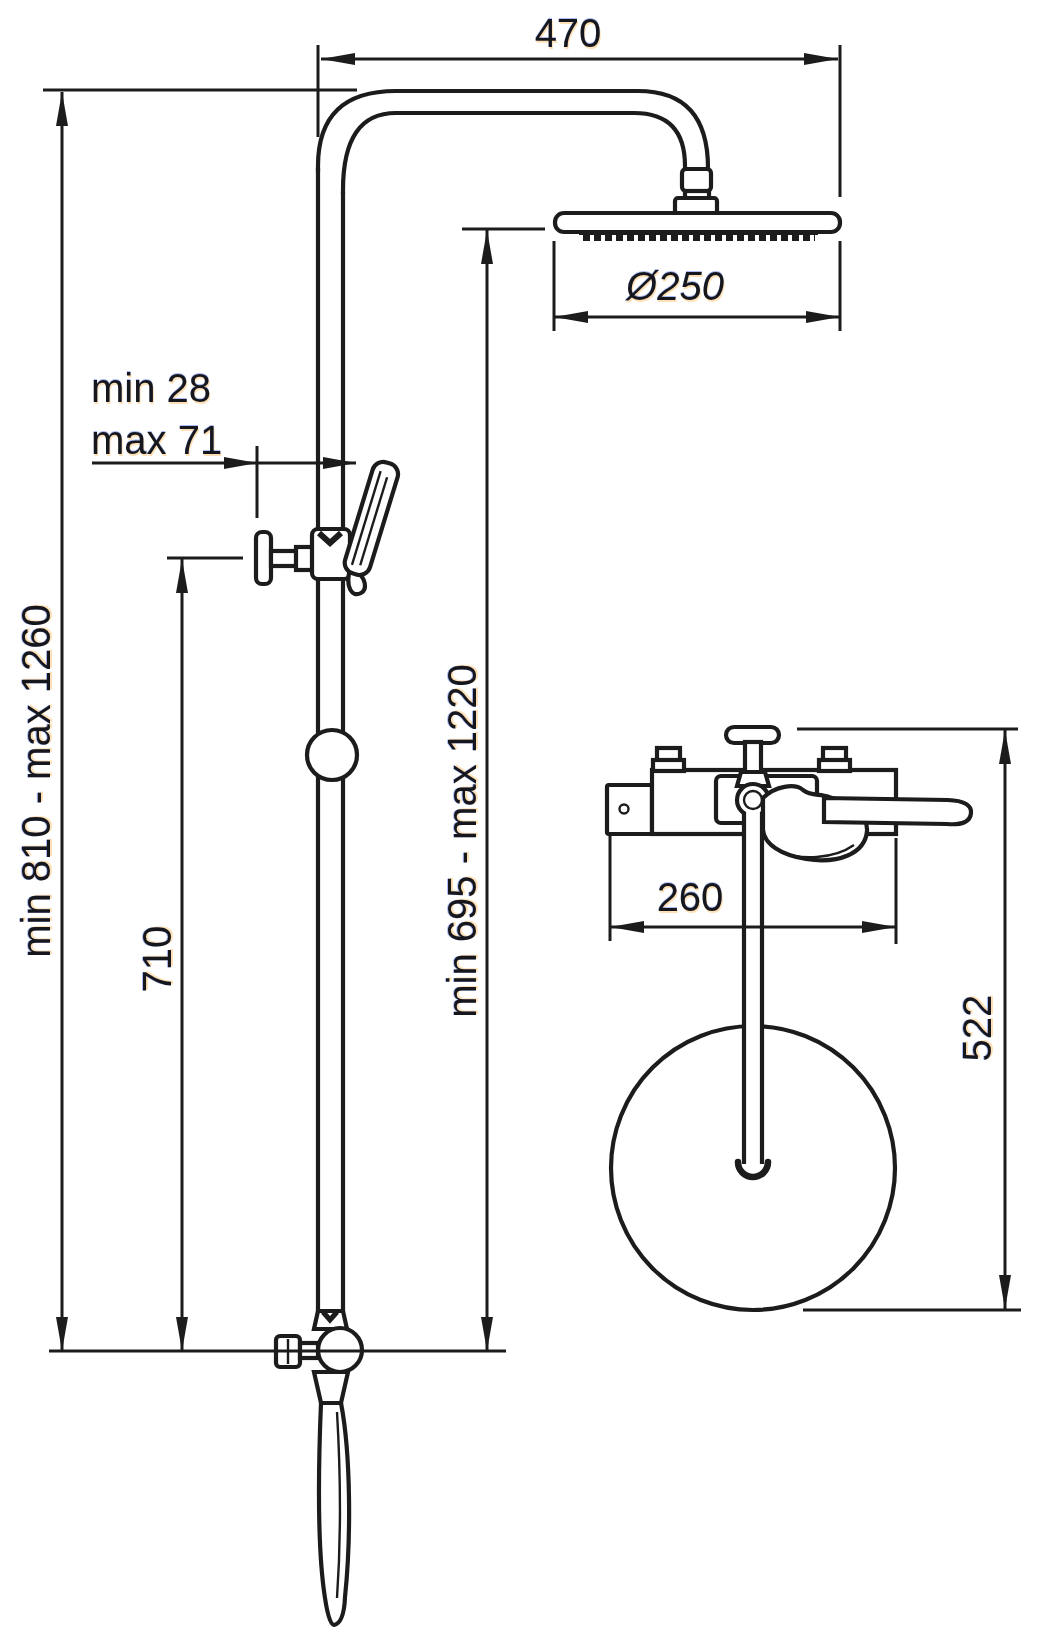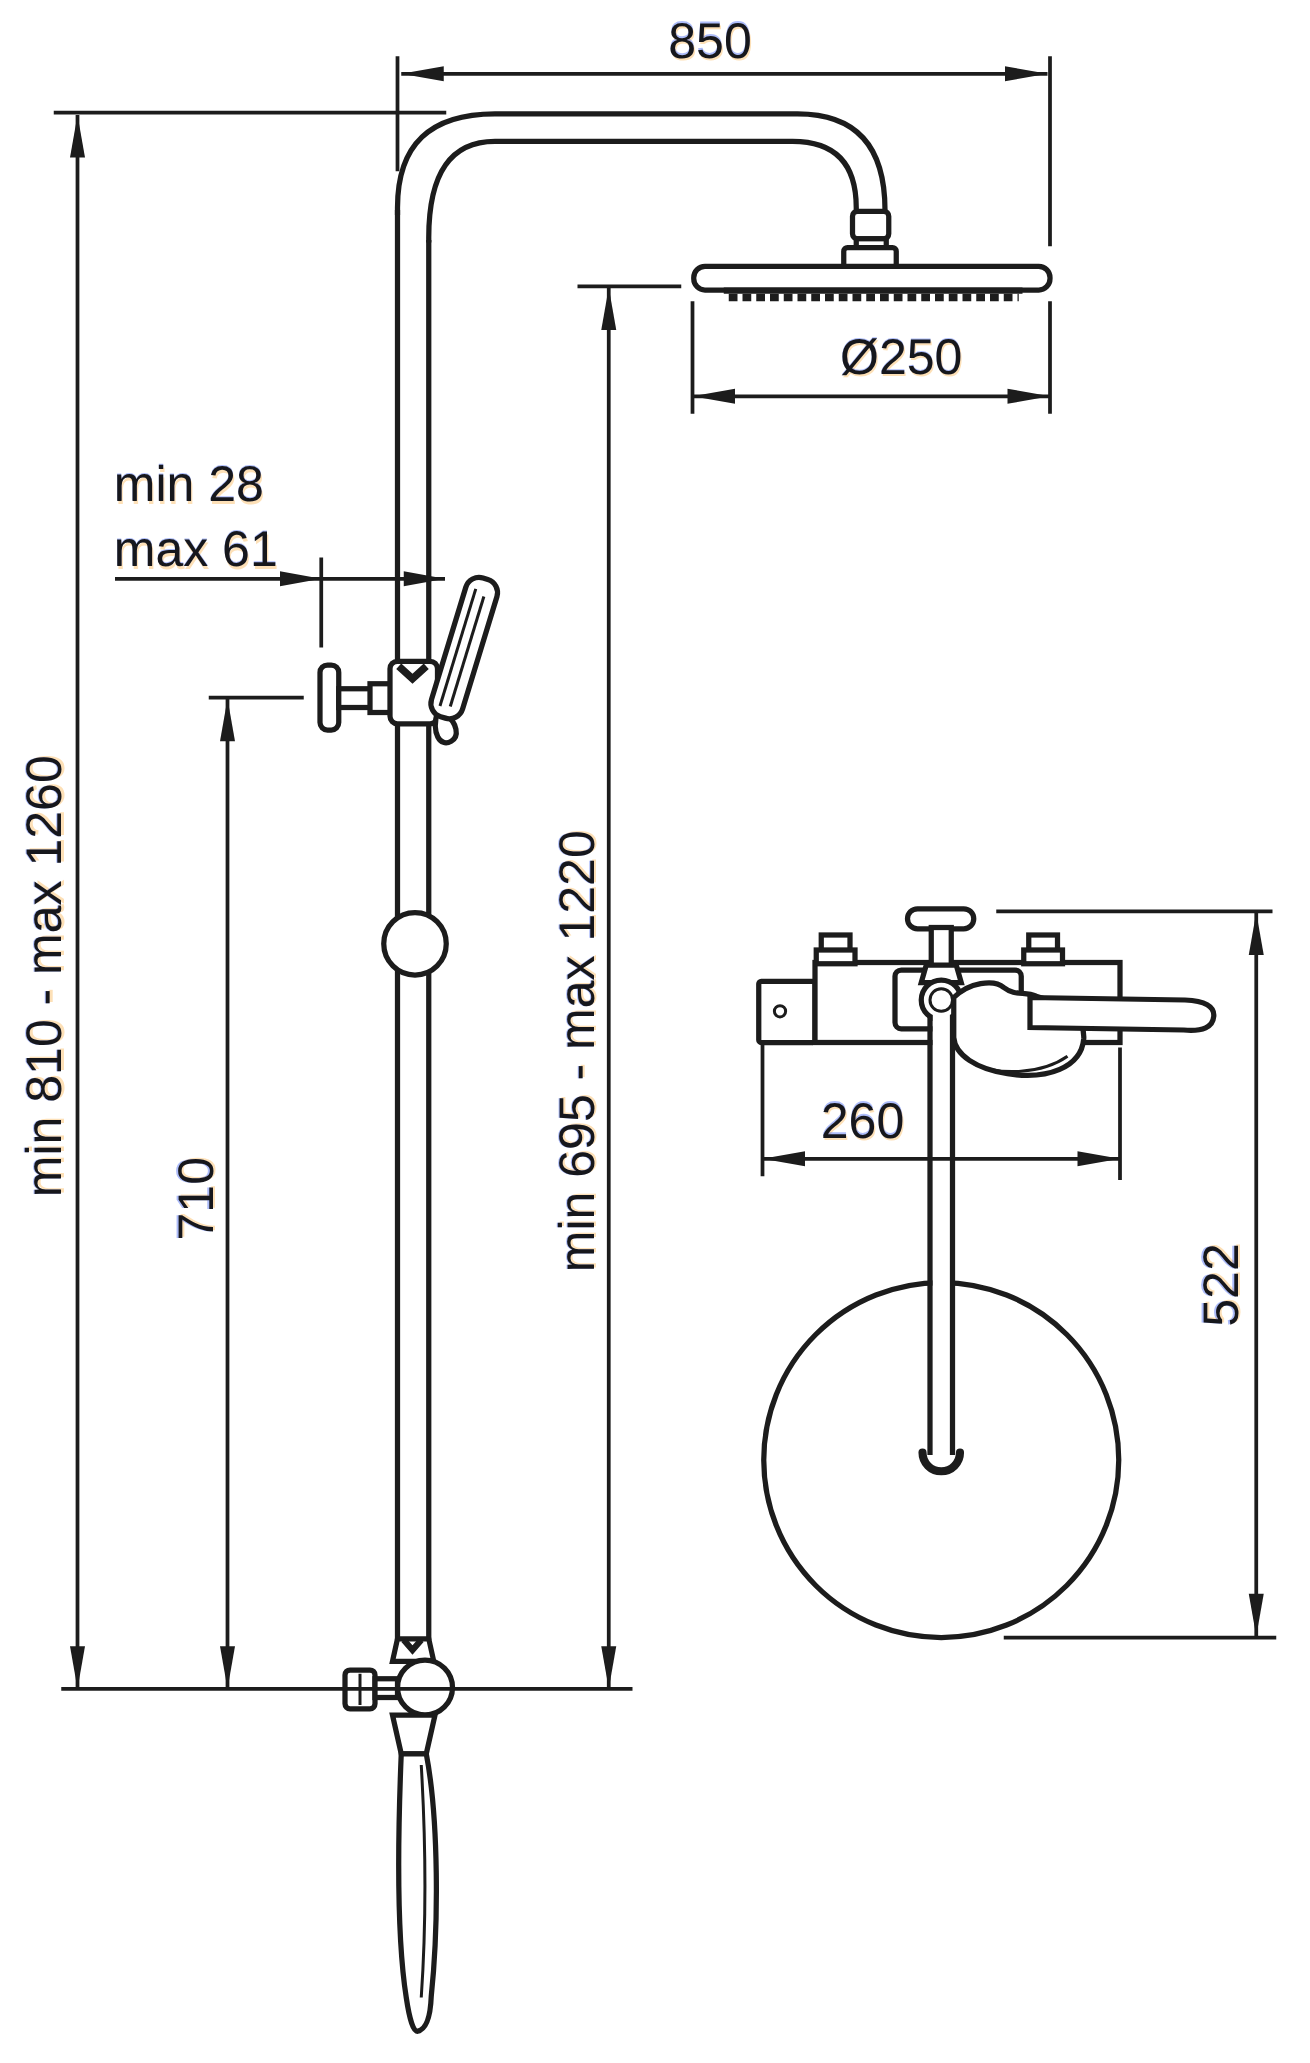--- a/index.html
+++ b/index.html
@@ -157,27 +157,27 @@
       <g>
         <line class="dim" x1="797" y1="729" x2="1018" y2="729"></line>
         <line class="dim" x1="803" y1="1310" x2="1021" y2="1310"></line>
         <line class="dim" x1="1005" y1="730" x2="1005" y2="1309"></line>
         <polygon class="arr" points="1005,730 999,764 1011,764"></polygon>
         <polygon class="arr" points="1005,1309 999,1275 1011,1275"></polygon>
       </g>
     </g>
   </svg>
 
-  <div class="dim-label center" style="left:568px;top:33px;">850</div>
+  <div class="dim-label center" style="left:568px;top:33px;">470</div>
 
-  <div class="dim-label center" style="left:721px;top:286px;">Ø250</div>
+  <div class="dim-label center" style="left:675px;top:286px;font-style:italic;">Ø250</div>
 
   <div class="dim-label vleft" style="left:91px;top:388px;">min 28</div>
 
-  <div class="dim-label vleft" style="left:91px;top:440px;">max 61</div>
+  <div class="dim-label vleft" style="left:91px;top:440px;">max 71</div>
 
   <div class="dim-label vrot" style="left:36px;top:781px;">min 810 - max 1260</div>
 
   <div class="dim-label vrot" style="left:157px;top:959px;">710</div>
 
   <div class="dim-label vrot" style="left:462px;top:841px;">min 695 - max 1220</div>
 
   <div class="dim-label center" style="left:690px;top:897px;text-align:right;">260</div>
 
   <div class="dim-label vrot" style="left:977px;top:1028px;">522</div>

